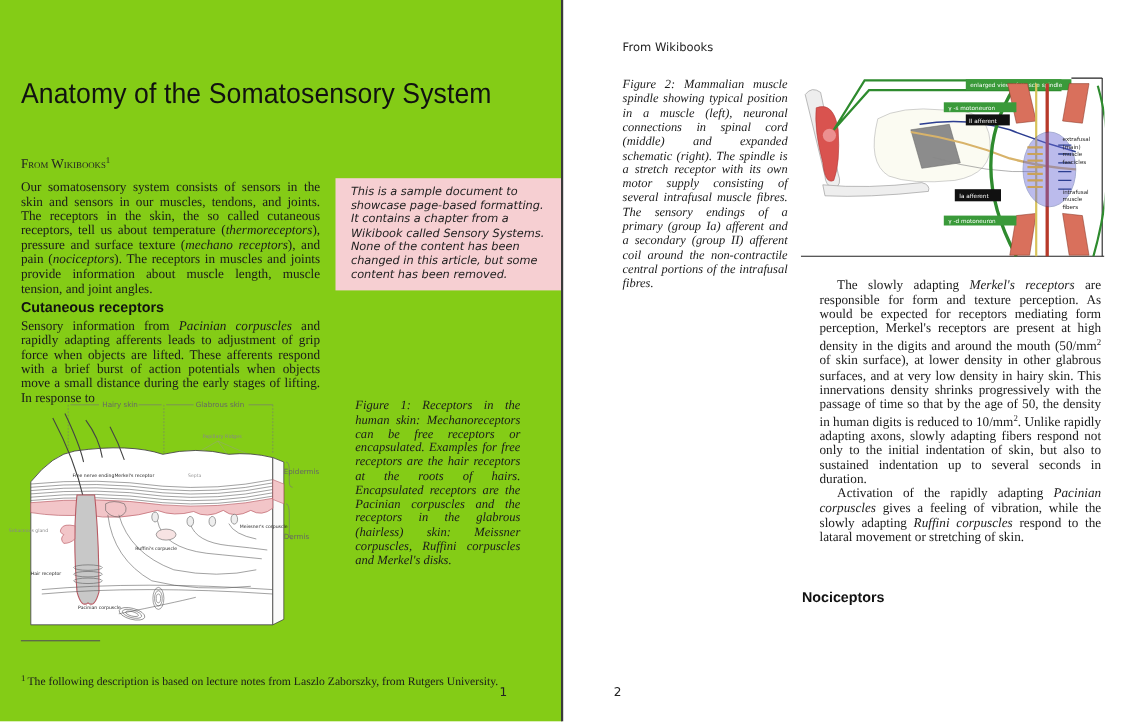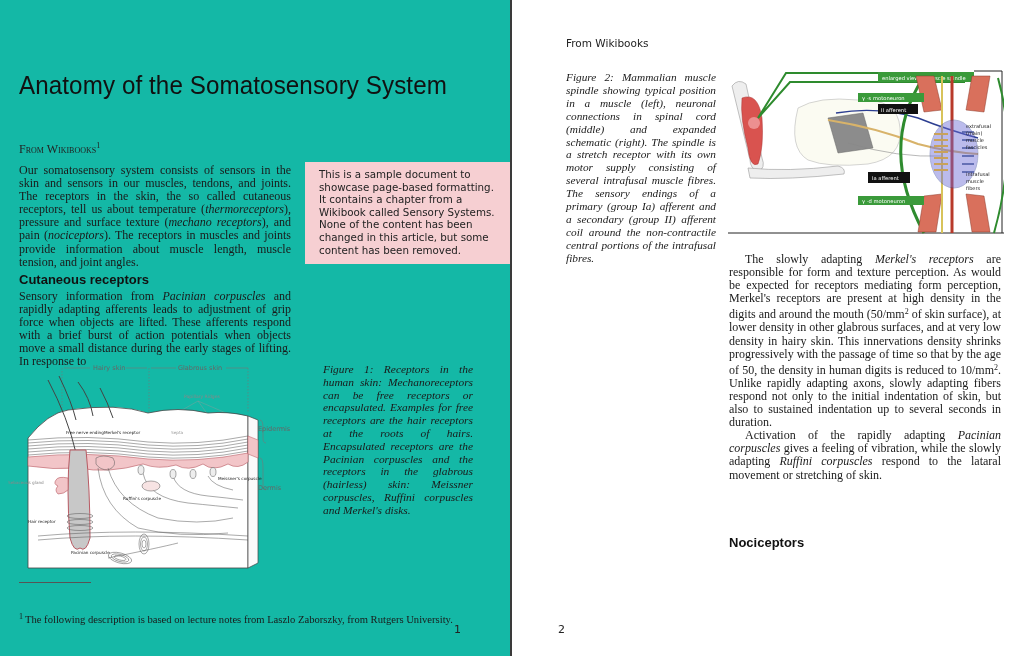--- a/index.html
+++ b/index.html
@@ -1,19 +1,19 @@
 <!DOCTYPE html>
 <html><head>
 <meta charset="utf-8">
 <style>
   * { box-sizing: border-box; margin: 0; padding: 0; }
   html, body { width: 1032px; height: 656px; overflow: hidden; background: #ffffff; }
   body { position: relative; font-family: "DejaVu Serif", serif; color: #1a1a1a; }
 
-  .page { position: absolute; top: 0; height: 656px; background: #14b8a6; }
+  .page { position: absolute; top: 0; height: 656px; background: #84cc16; }
   .page-left { left: 0; width: 511px; }
   .page-right { left: 512px; width: 520px; }
   .page-divider { position: absolute; left: 510px; top: 0; width: 2px; height: 656px; background: #3a3a3a; }
 
   .doc-title {
     position: absolute; left: 19px; top: 70px;
     font-family: "Liberation Sans", sans-serif; font-size: 26px; font-weight: normal;
     letter-spacing: 0.1px; color: #111; transform: scaleX(0.93); transform-origin: left;
     white-space: nowrap;
   }
@@ -29,21 +29,21 @@
   }
   .body-text em { font-style: italic; }
 
   .intro { position: absolute; left: 19px; top: 164px; width: 272px; }
 
   .note-box {
     position: absolute; left: 305px; top: 162px; width: 205px; height: 102px;
     background: #f6cfd2; padding: 6px 12px 6px 14px;
   }
   .note-text {
-    font-family: "DejaVu Sans", sans-serif; font-size: 10.3px; line-height: 12.6px; color: #222;
+    font-family: "DejaVu Sans", sans-serif; font-style: italic; font-size: 10.3px; line-height: 12.6px; color: #222;
   }
 
   .section-heading {
     position: absolute; font-family: "Liberation Sans", sans-serif; font-size: 13px; color: #111;
   }
   .h-cutaneous { left: 19px; top: 272px; }
   .cutaneous-text { position: absolute; left: 19px; top: 290px; width: 272px; }
 
   .fig1 { position: absolute; left: 8px; top: 358px; width: 290px; height: 215px; }
   .fig1-caption {
@@ -70,21 +70,21 @@
 
   .fig2-caption {
     position: absolute; left: 566px; top: 71px; width: 150px;
     font-family: "Liberation Serif", serif; font-style: italic; font-size: 11.3px; line-height: 12.9px;
     text-align: justify; color: #1a1a1a;
   }
   .fig2 { position: absolute; left: 728px; top: 68px; width: 276px; height: 170px; }
 
   .right-text { position: absolute; left: 729px; top: 253px; width: 272px; }
   .right-text p { text-indent: 0; }
-  .right-text p.indent { text-indent: 16px; }
+  .right-text p.indent { text-indent: 16px; margin-left: 16px; }
   .h-noci { left: 729px; top: 535px; }
   .noci-text { position: absolute; left: 729px; top: 557px; width: 272px; }
   sup.sq { font-size: 8px; vertical-align: 4px; }
 </style>
 </head>
 <body>
 
 <div class="page page-left">
 
   <h1 class="doc-title">Anatomy of the Somatosensory System</h1>

